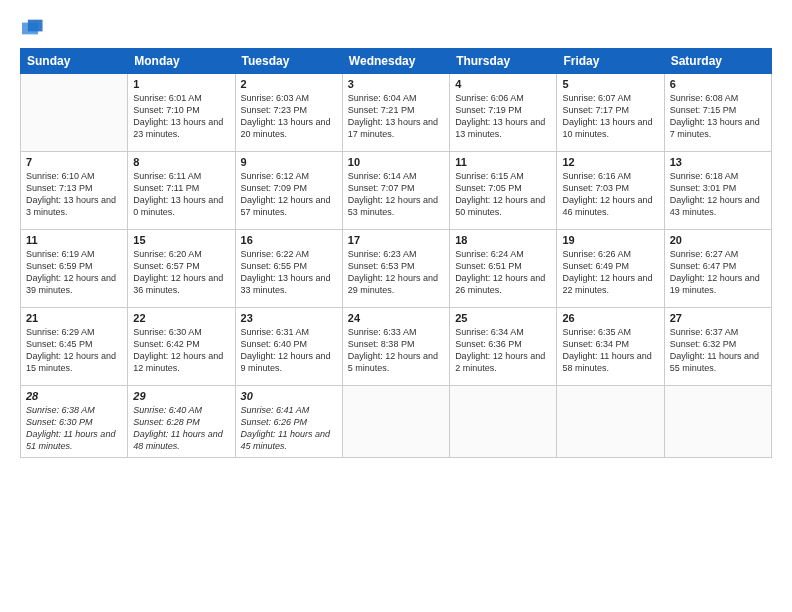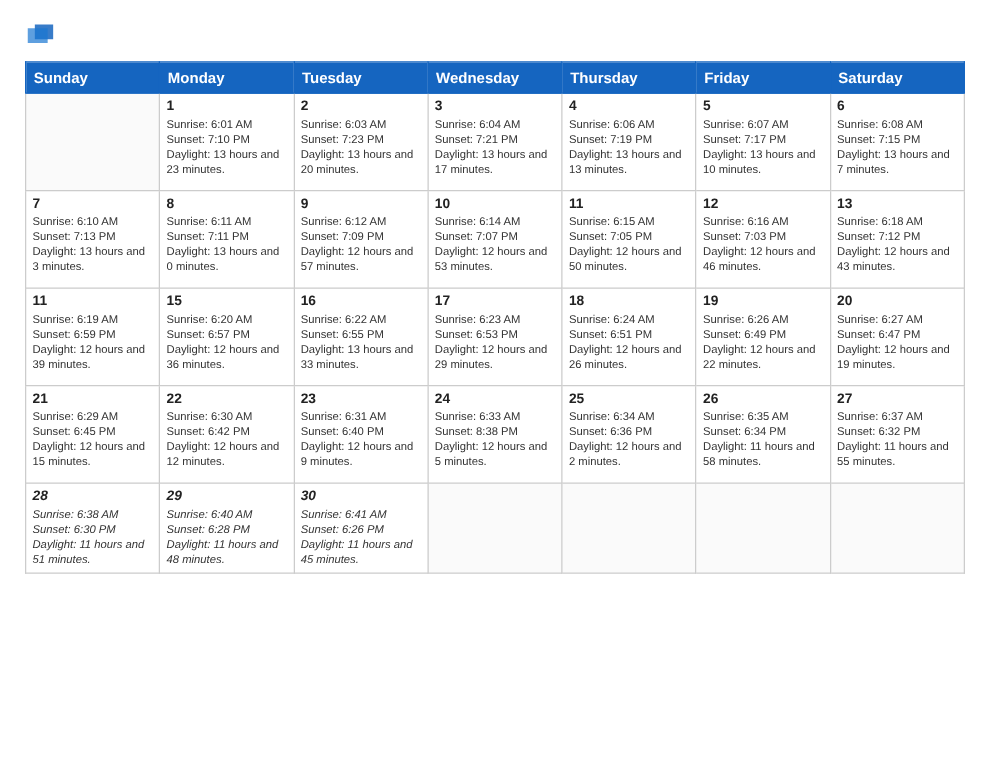--- a/index.html
+++ b/index.html
@@ -179,21 +179,21 @@
           <td>
             <span class="day-num">11</span>
             <div class="day-info"><span>Sunrise: 6:15 AM</span><br><span>Sunset: 7:05 PM</span><br><span>Daylight: 12 hours and 50 minutes.</span></div>
           </td>
           <td>
             <span class="day-num">12</span>
             <div class="day-info"><span>Sunrise: 6:16 AM</span><br><span>Sunset: 7:03 PM</span><br><span>Daylight: 12 hours and 46 minutes.</span></div>
           </td>
           <td>
             <span class="day-num">13</span>
-            <div class="day-info"><span>Sunrise: 6:18 AM</span><br><span>Sunset: 7:12 PM</span><br><span>Daylight: 12 hours and 43 minutes.</span></div>
+            <div class="day-info"><span>Sunrise: 6:18 AM</span><br><span>Sunset: 3:01 PM</span><br><span>Daylight: 12 hours and 43 minutes.</span></div>
           </td>
         </tr>
         <tr>
           <td>
             <span class="day-num">11</span>
             <div class="day-info"><span>Sunrise: 6:19 AM</span><br><span>Sunset: 6:59 PM</span><br><span>Daylight: 12 hours and 39 minutes.</span></div>
           </td>
           <td>
             <span class="day-num">15</span>
             <div class="day-info"><span>Sunrise: 6:20 AM</span><br><span>Sunset: 6:57 PM</span><br><span>Daylight: 12 hours and 36 minutes.</span></div>

